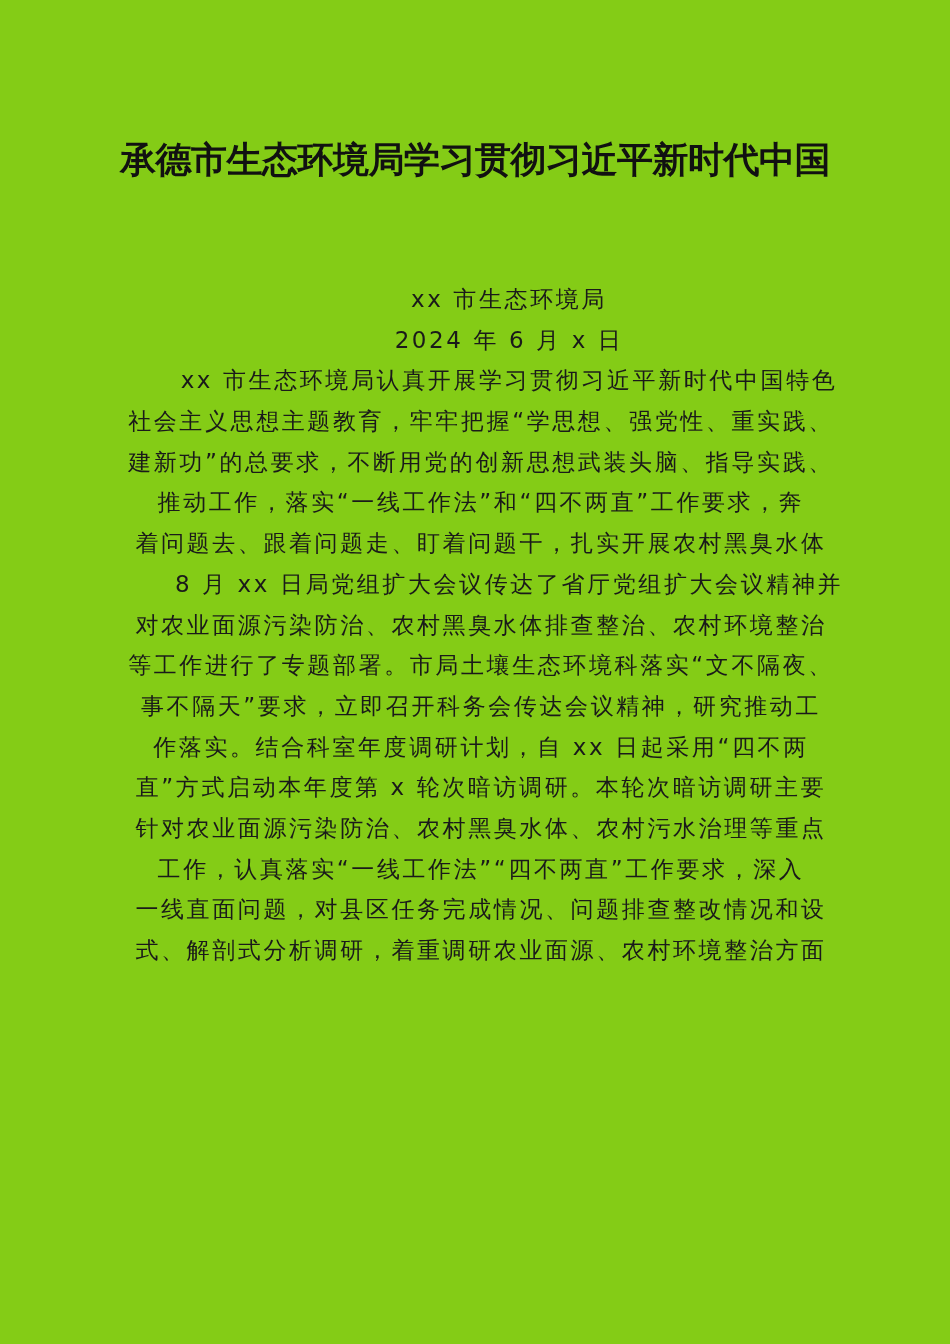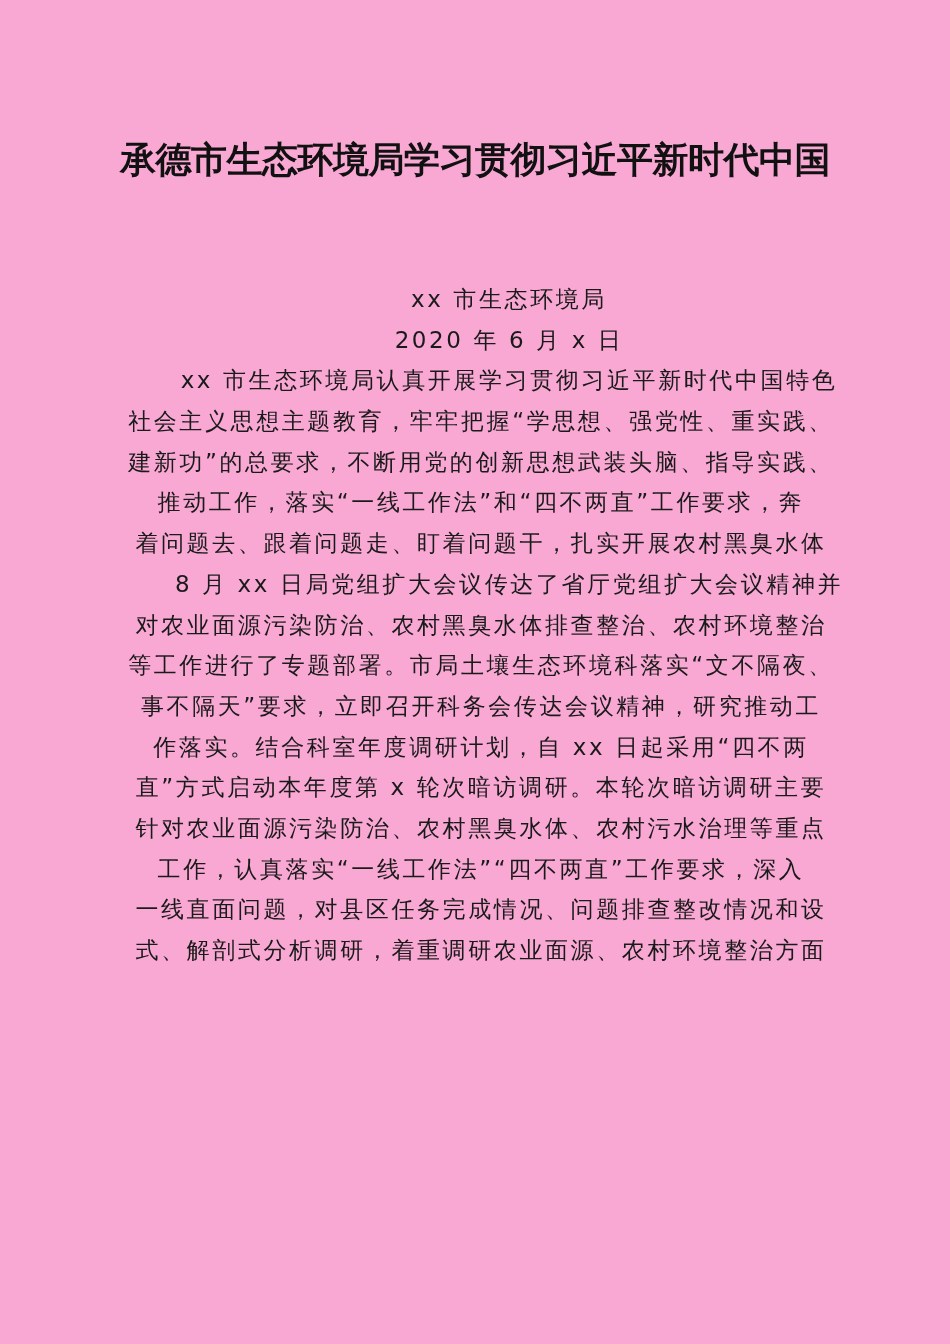--- a/index.html
+++ b/index.html
@@ -1,17 +1,17 @@
 <!DOCTYPE html>
 <html><head>
 <meta charset="utf-8">
 <style>
   html, body { margin: 0; padding: 0; background: #ffffff; }
   body { width: 950px; height: 1344px; position: relative; overflow: hidden; }
-  .page { position: absolute; left: 0; top: 0; width: 950px; height: 1344px; background: #f9a8d4; }
+  .page { position: absolute; left: 0; top: 0; width: 950px; height: 1344px; background: #84cc16; }
   .title {
     position: absolute; left: 100px; width: 750px; top: 136px;
     text-align: center;
     font-family: "DejaVu Serif", "Liberation Serif", serif;
     font-weight: bold; font-size: 36px; line-height: 46px; color: #111;
     letter-spacing: -0.5px;
   }
   .title div { white-space: nowrap; }
   .body-text {
     position: absolute; left: 116px; top: 279px; width: 730px;
@@ -24,21 +24,21 @@
 </head>
 <body>
 
 <div class="page">
   <div class="title">
     <div>承德市生态环境局学习贯彻习近平新时代中国</div>
   </div>
 
   <div class="body-text">
     <div class="line indent">xx 市生态环境局</div>
-    <div class="line indent">2020 年 6 月 x 日</div>
+    <div class="line indent">2024 年 6 月 x 日</div>
 
     <div>
       <div class="line indent">xx 市生态环境局认真开展学习贯彻习近平新时代中国特色</div>
       <div class="line">社会主义思想主题教育，牢牢把握“学思想、强党性、重实践、</div>
       <div class="line">建新功”的总要求，不断用党的创新思想武装头脑、指导实践、</div>
       <div class="line">推动工作，落实“一线工作法”和“四不两直”工作要求，奔</div>
       <div class="line">着问题去、跟着问题走、盯着问题干，扎实开展农村黑臭水体</div>
     </div>
 
 

